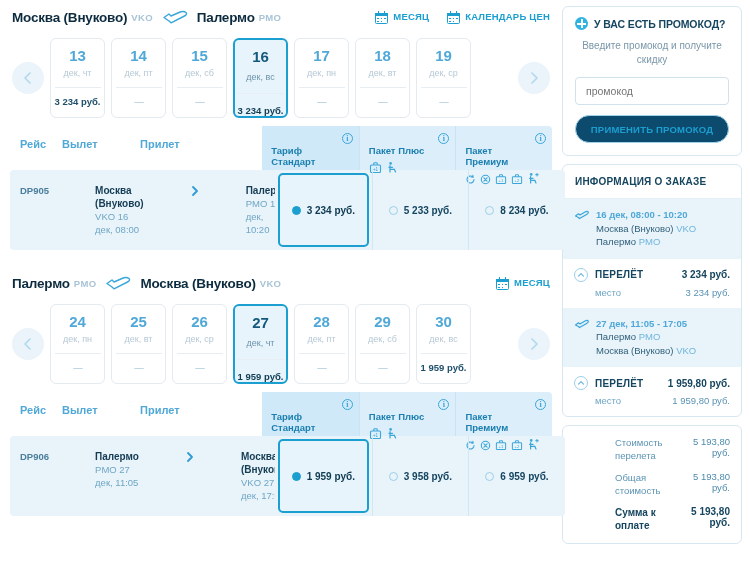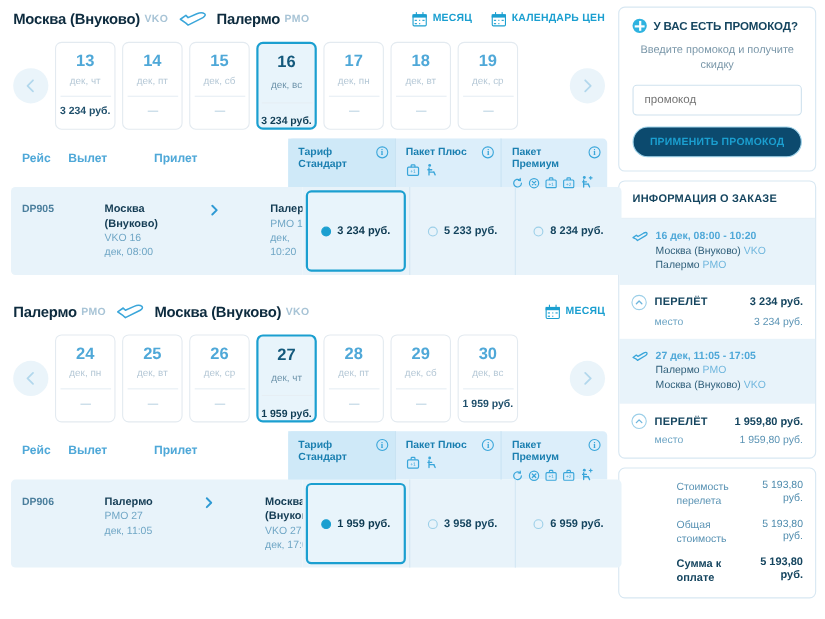--- a/index.html
+++ b/index.html
@@ -75,21 +75,21 @@
   .fh-vylet { width: 78px; }
   .fh-prilet { width: 80px; }
   .fare-cols { display: flex; width: 290px; background: #dceefa; border-radius: 4px 4px 0 0; }
   .fcol {
     width: 96.6px; padding: 7px 8px 0 9px; position: relative;
   }
   .fcol + .fcol { border-left: 1px solid #c9e3f3; }
   .fcol.std { background: #cfe9f8; }
   .fcol-title {
     font-size: 9.5px; color: #1a7fb0; font-weight: bold;
-    line-height: 11px; padding-right: 12px;
+    line-height: 11px; padding-right: 12px; margin-top: 12px;
   }
   .info-i {
     position: absolute; right: 6px; top: 7px;
     width: 11px; height: 11px; border-radius: 50%;
     border: 1.2px solid #3aa6da; color: #3aa6da;
     font-size: 8px; font-weight: bold; line-height: 9px; text-align: center;
     font-family: "Liberation Serif", serif; cursor: pointer;
   }
   .perk-row { display: flex; gap: 4px; margin-top: 4px; align-items: center; }
 

